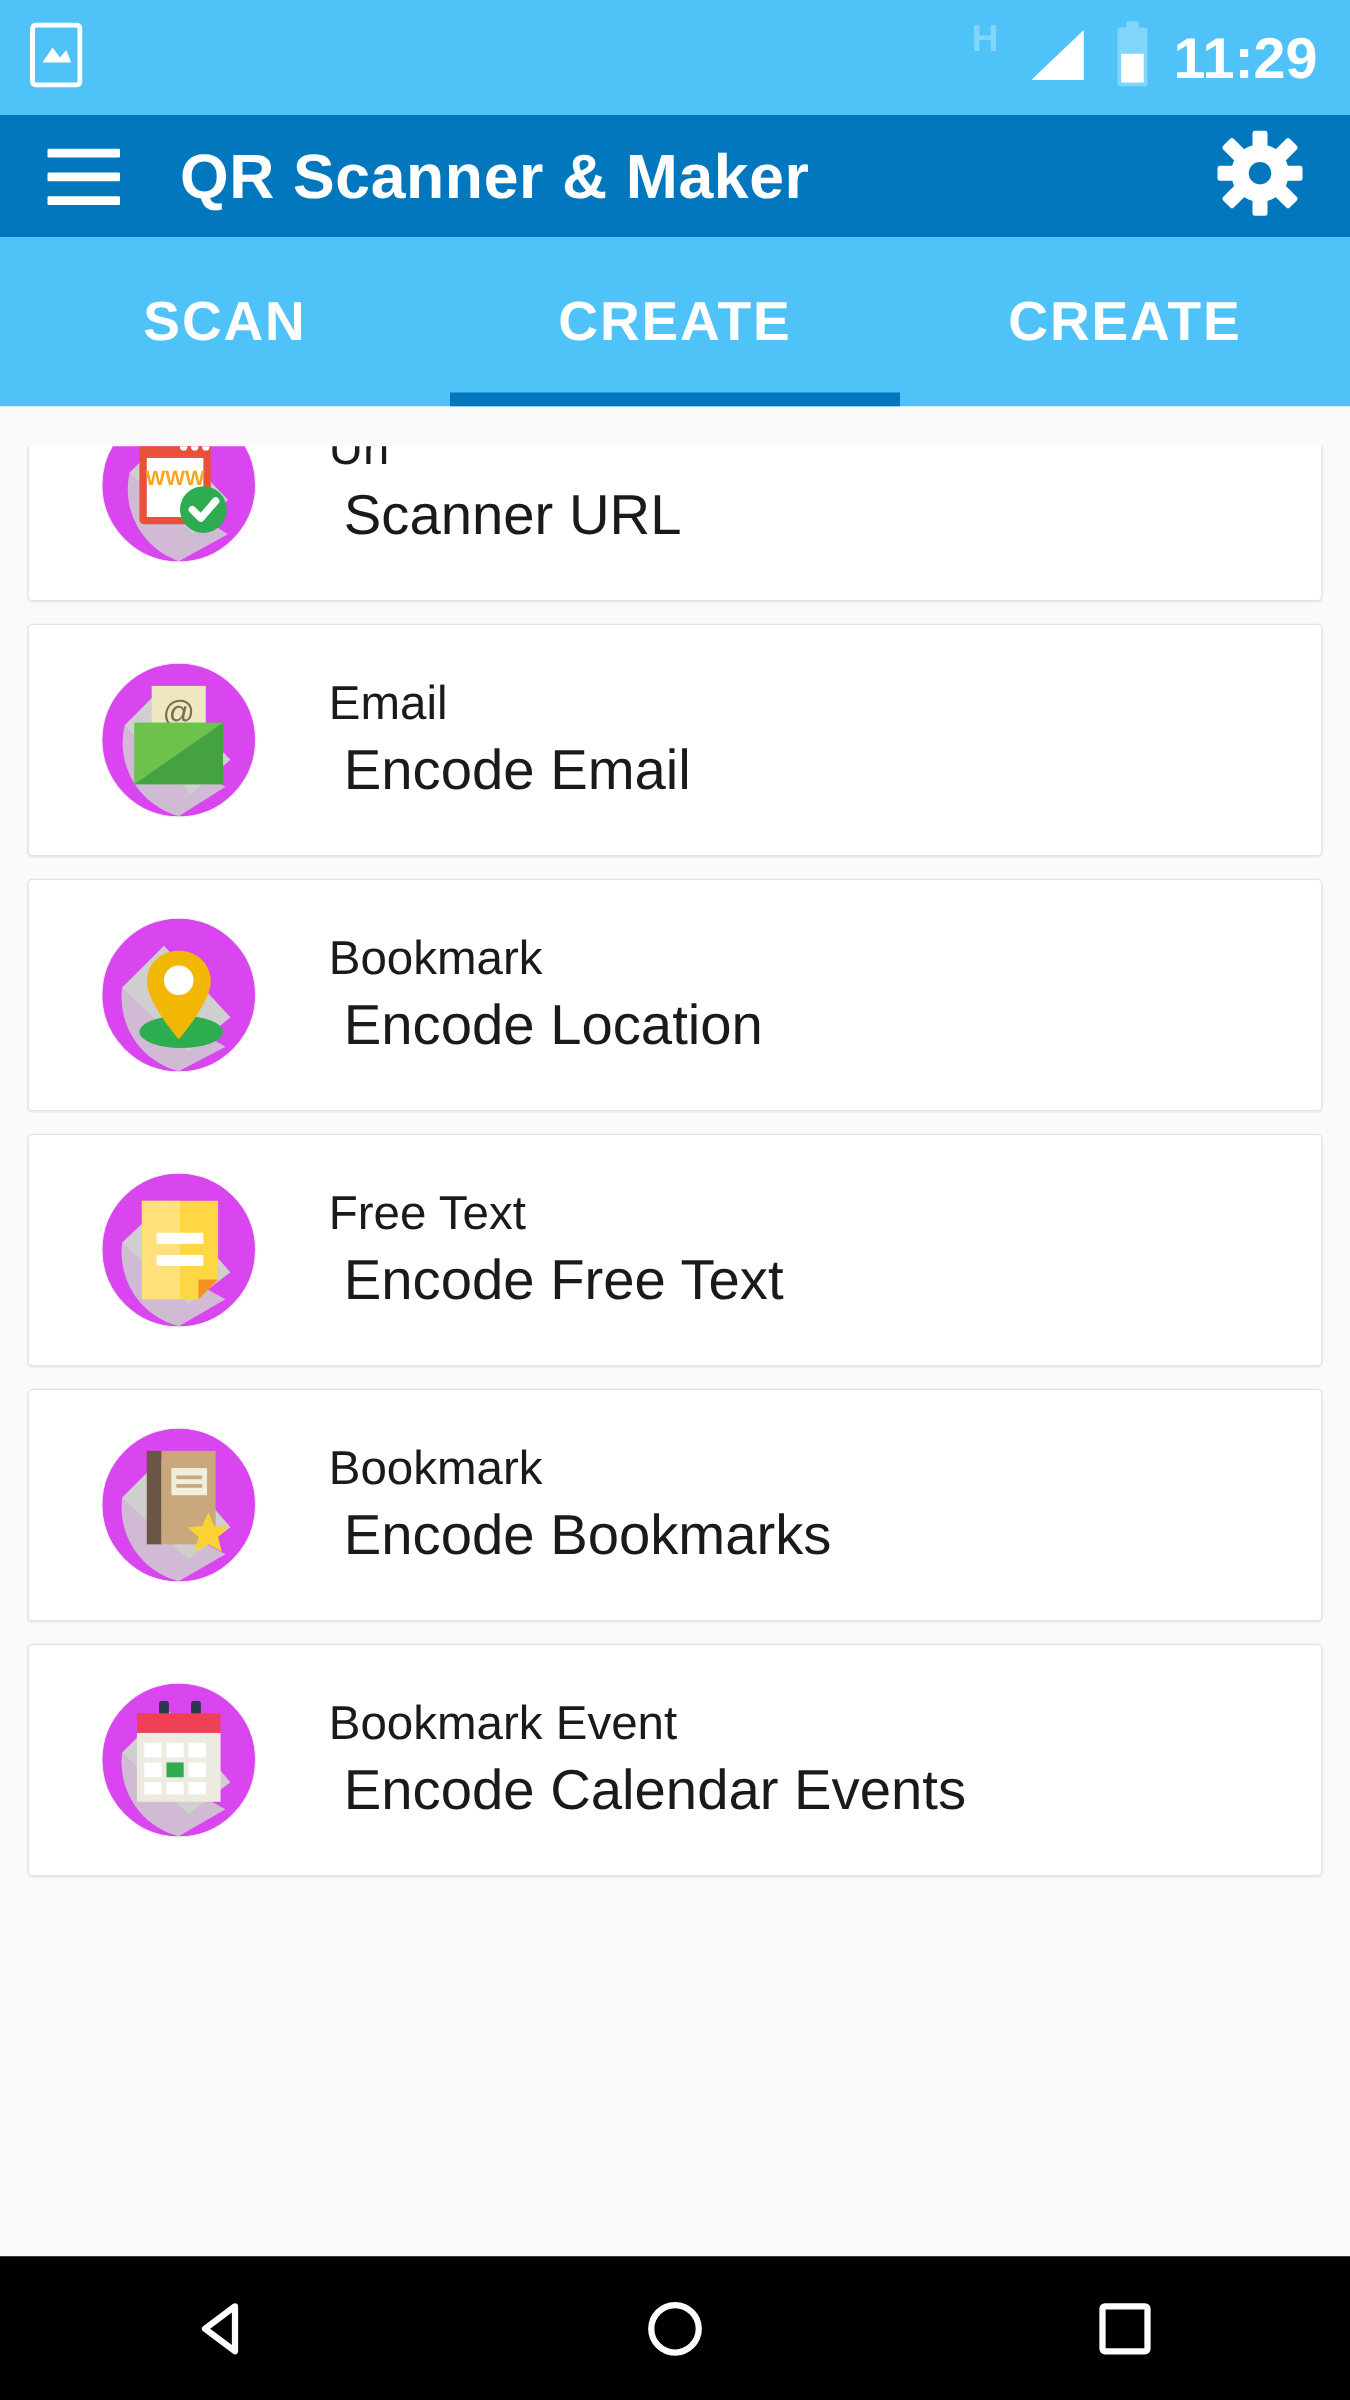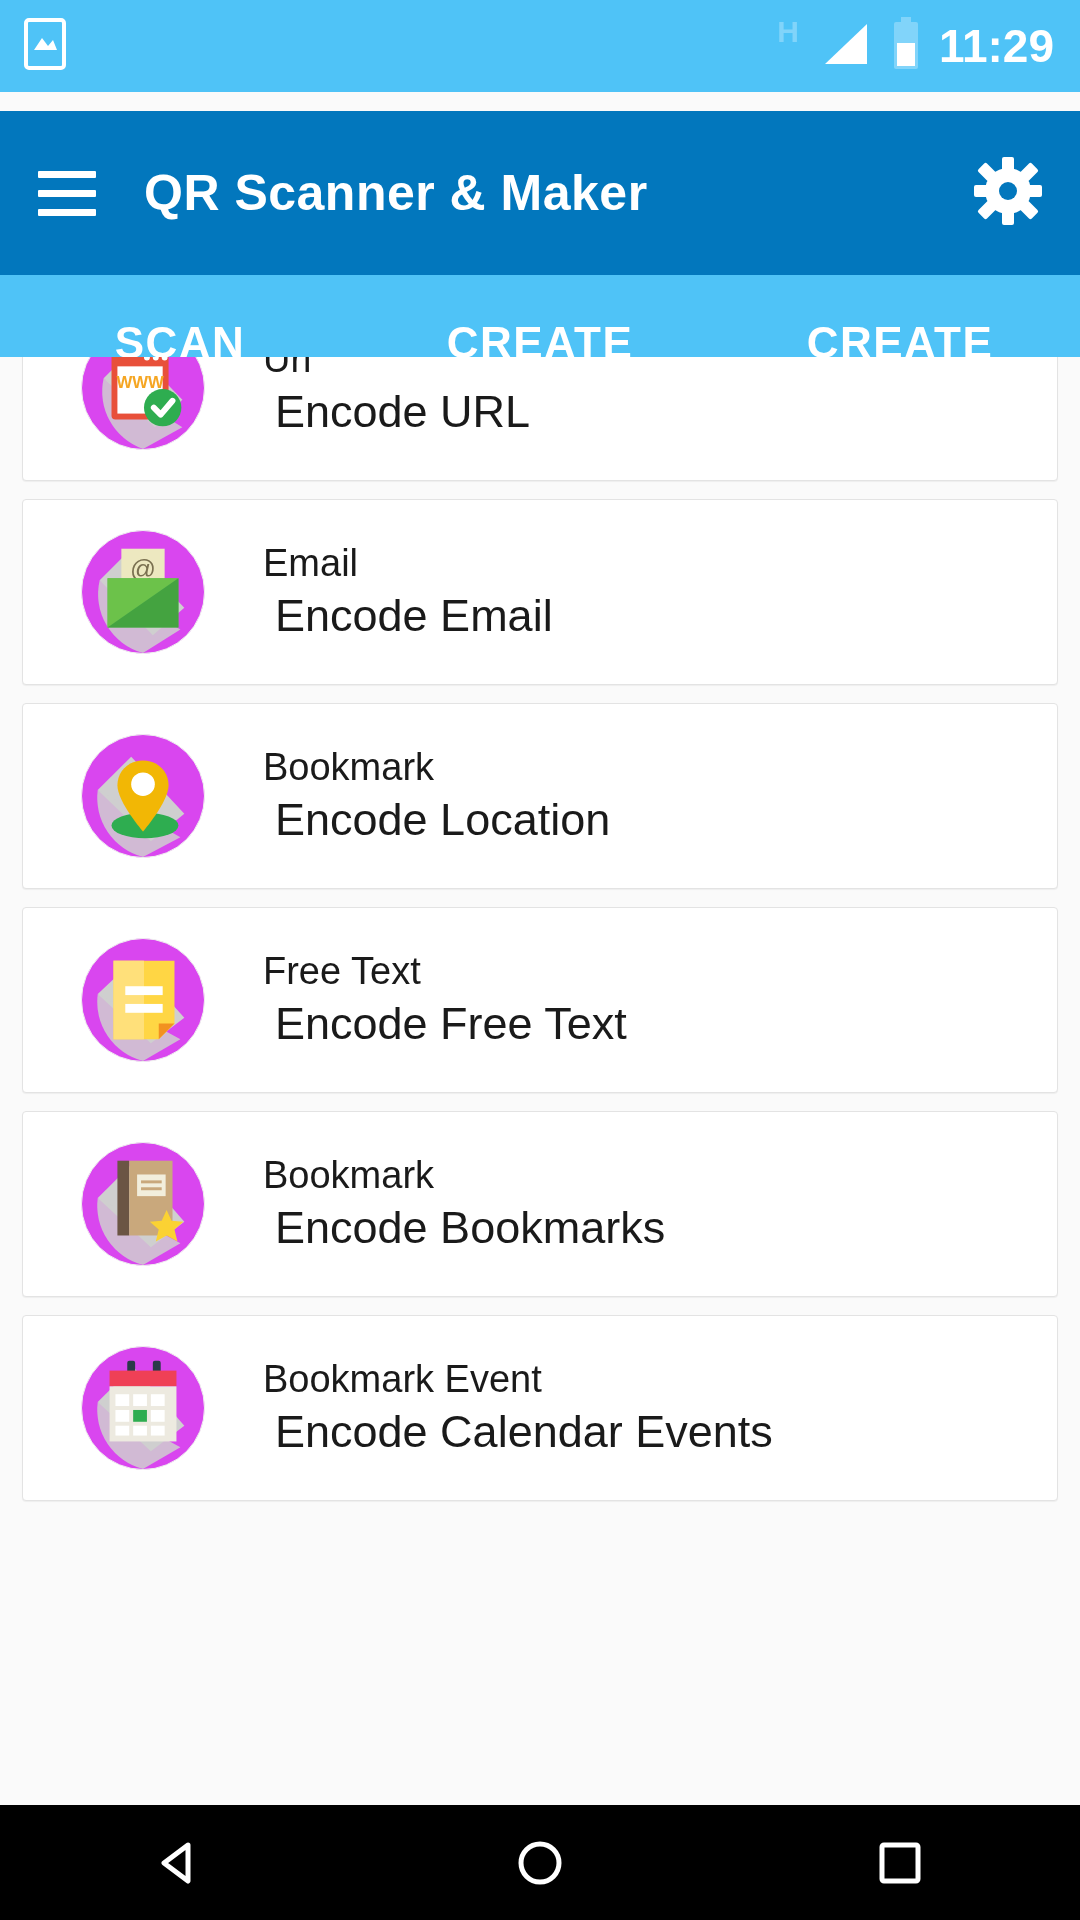--- a/index.html
+++ b/index.html
@@ -21,24 +21,23 @@
   .sb-right {
     position:absolute; right:26px; top:0; height:92px;
     display:flex; align-items:center; gap:18px;
   }
   .sb-h { color:#81D4FA; font-size:30px; font-weight:bold; line-height:1;
           position:relative; top:-14px; }
   .sb-clock { color:#ffffff; font-size:46px; font-weight:bold; letter-spacing:0px; }
 
   
   .appbar {
-    height:164px; background:#0277BD;
+    height:98px; background:#0277BD;
     display:flex; align-items:center; padding:10px 38px;
     position:relative;
-    margin-top:19px;
   }
   .hamburger { width:58px; display:flex; flex-direction:column; gap:12px; cursor:pointer; }
   .hamburger i { display:block; height:7px; background:#fff; border-radius:1px; }
   .app-title {
     color:#ffffff; font-size:50px; font-weight:bold;
     margin-left:48px; letter-spacing:0.5px; white-space:nowrap;
   }
   .gear { position:absolute; right:36px; top:50%; transform:translateY(-50%); cursor:pointer; }
 
   
@@ -171,21 +170,21 @@
           <circle cx="66" cy="31" r="3" fill="#ffffff"></circle>
           <circle cx="75" cy="31" r="3" fill="#ffffff"></circle>
           <circle cx="84" cy="31" r="3" fill="#ffffff"></circle>
           <text x="59" y="62" font-family="Liberation Sans, sans-serif" font-size="17" font-weight="bold" fill="#F5A623" text-anchor="middle">WWW</text>
           <circle cx="82" cy="82" r="19" fill="#2EAD50"></circle>
           <path d="M73 82 L80 89 L92 75" stroke="#ffffff" stroke-width="6" fill="none" stroke-linecap="round" stroke-linejoin="round"></path>
         </svg>
       </div>
       <div class="card-text">
         <div class="card-title">Url</div>
-        <div class="card-sub">Encode URL</div>
+        <div class="card-sub">Scanner URL</div>
       </div>
     </div>
 
     <div class="card card-h">
       <div class="icon-wrap">
         <svg width="124" height="124" viewBox="0 0 124 124">
           <path d="M18 50 L48 20 L104 78 L72 106 Z" fill="#cfcfcf"></path>
           <path d="M62 124 A62 62 0 0 1 18 50 L100 100 Z" fill="#cfcfcf" opacity="0.85"></path>
           <rect x="40" y="18" width="44" height="46" fill="#EDE8C0"></rect>
           <text x="62" y="48" font-family="Liberation Sans, sans-serif" font-size="26" fill="#7a7050" text-anchor="middle">@</text>

